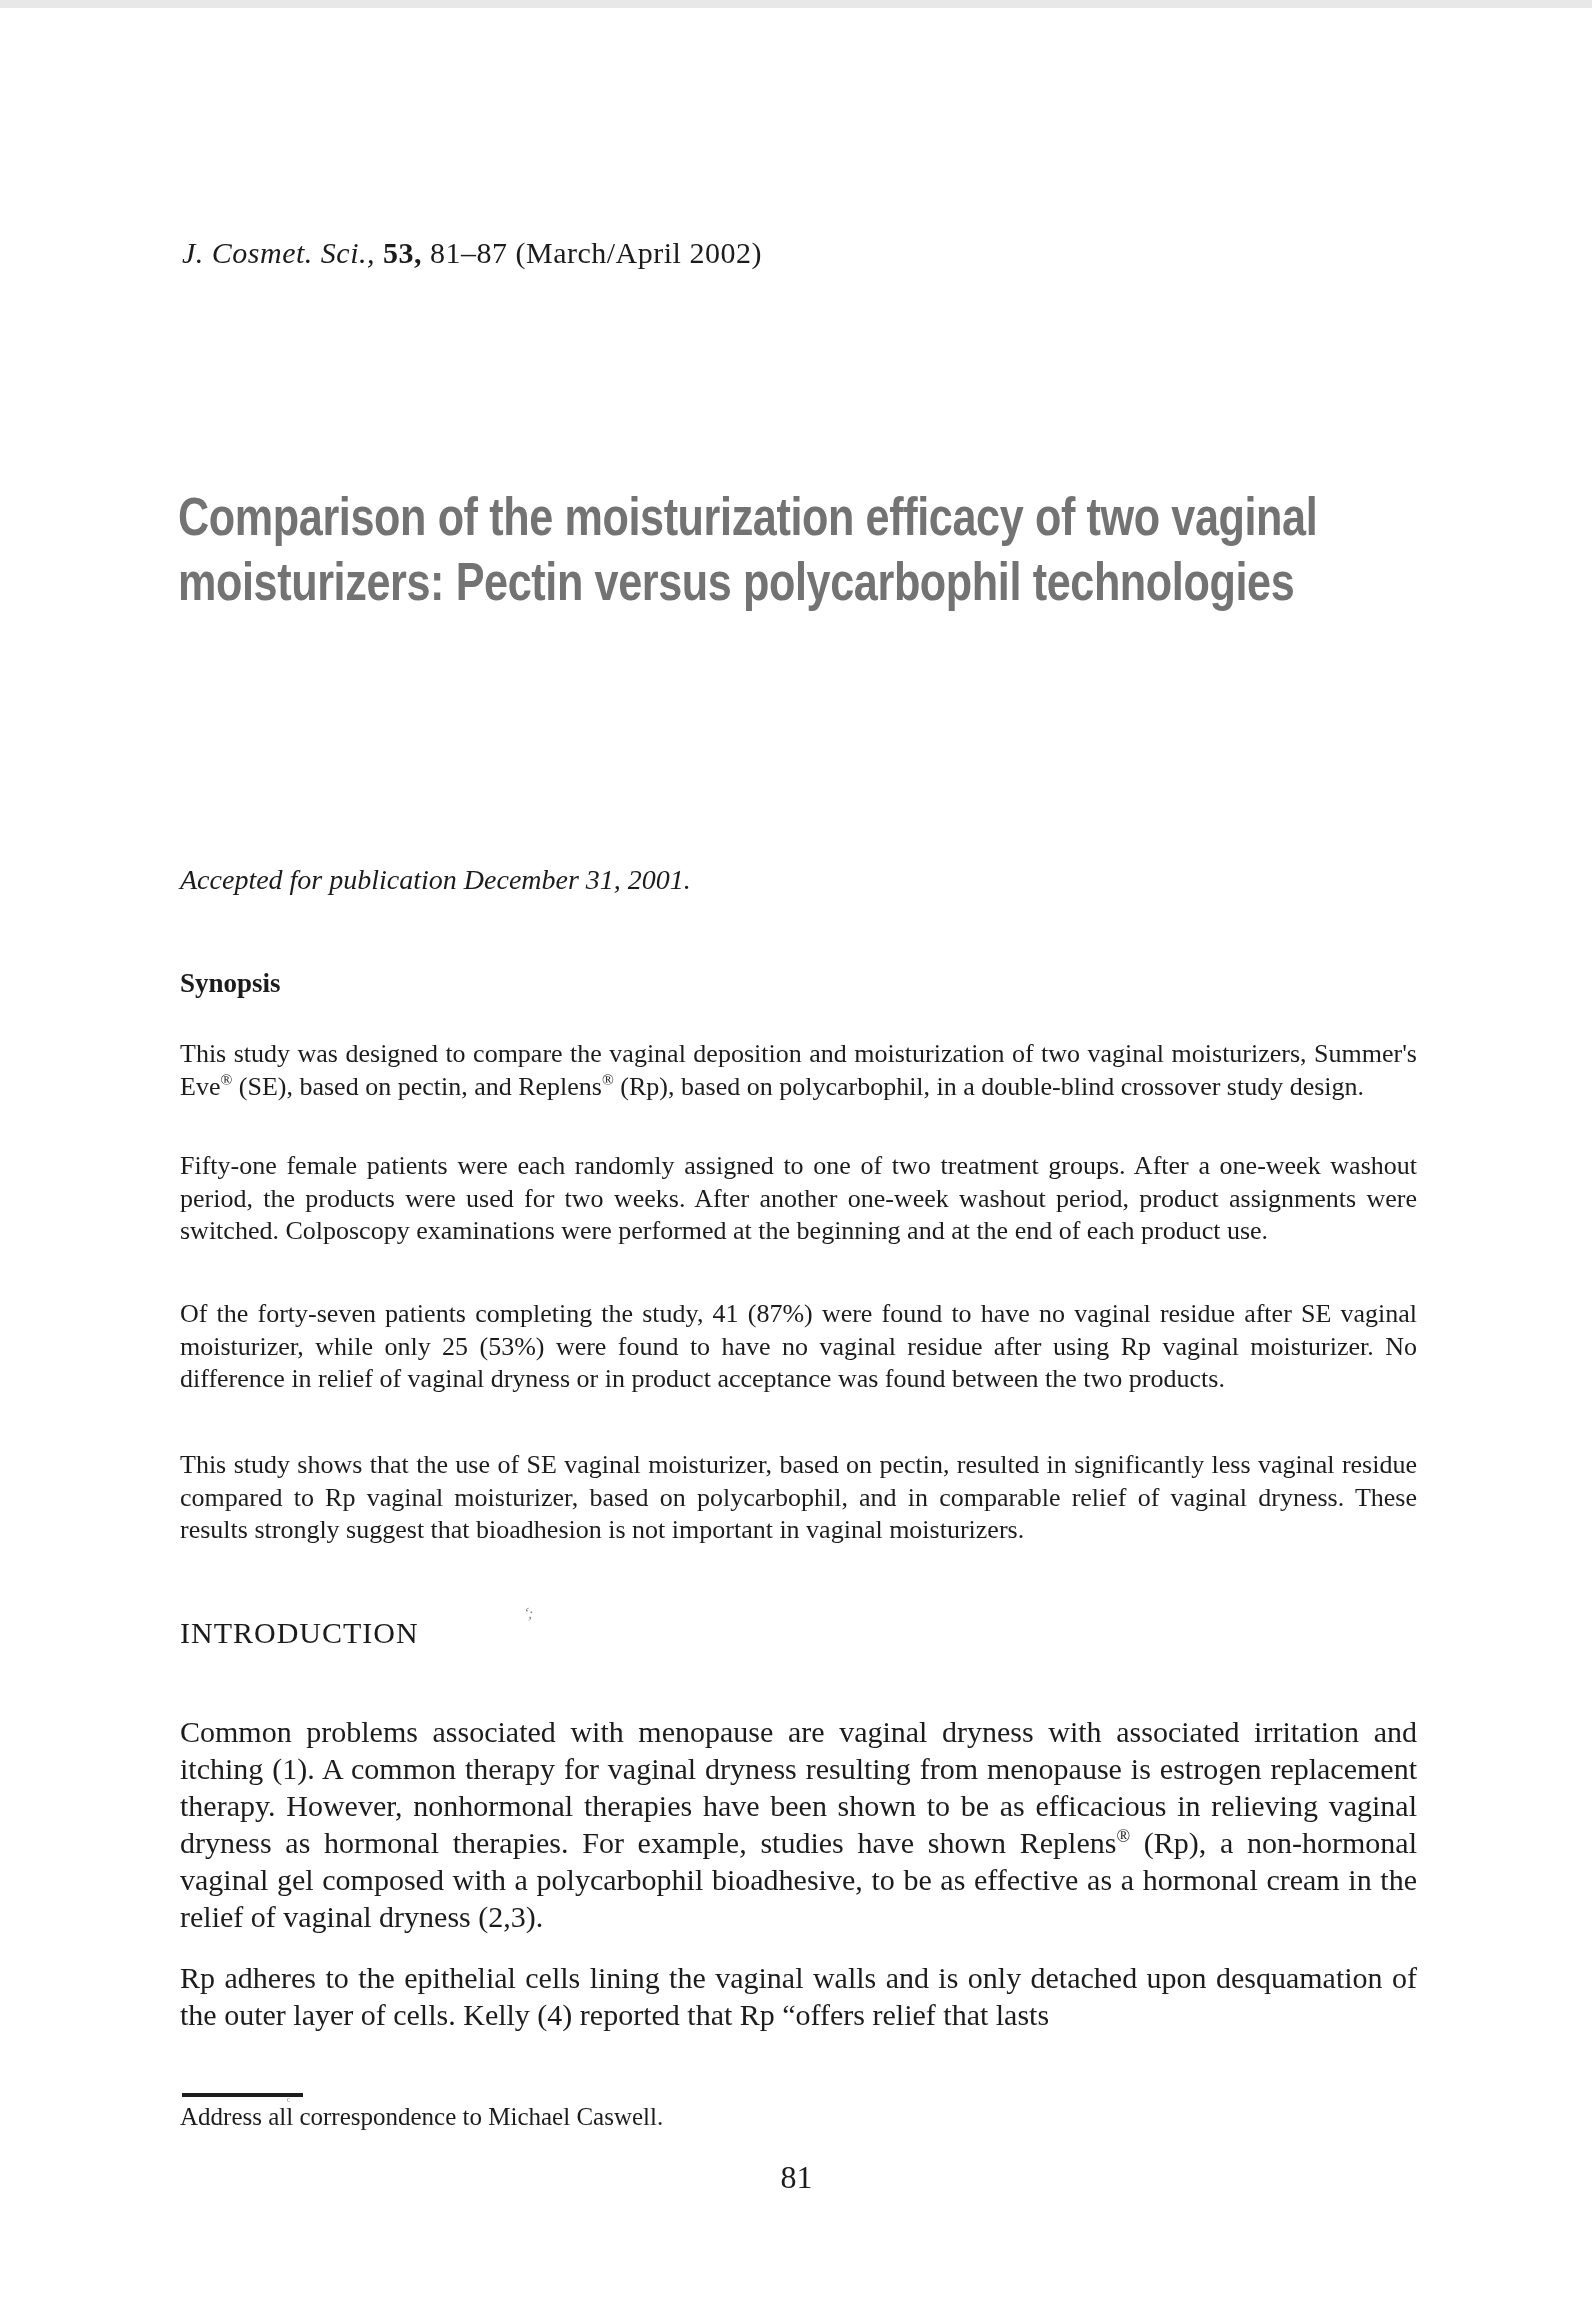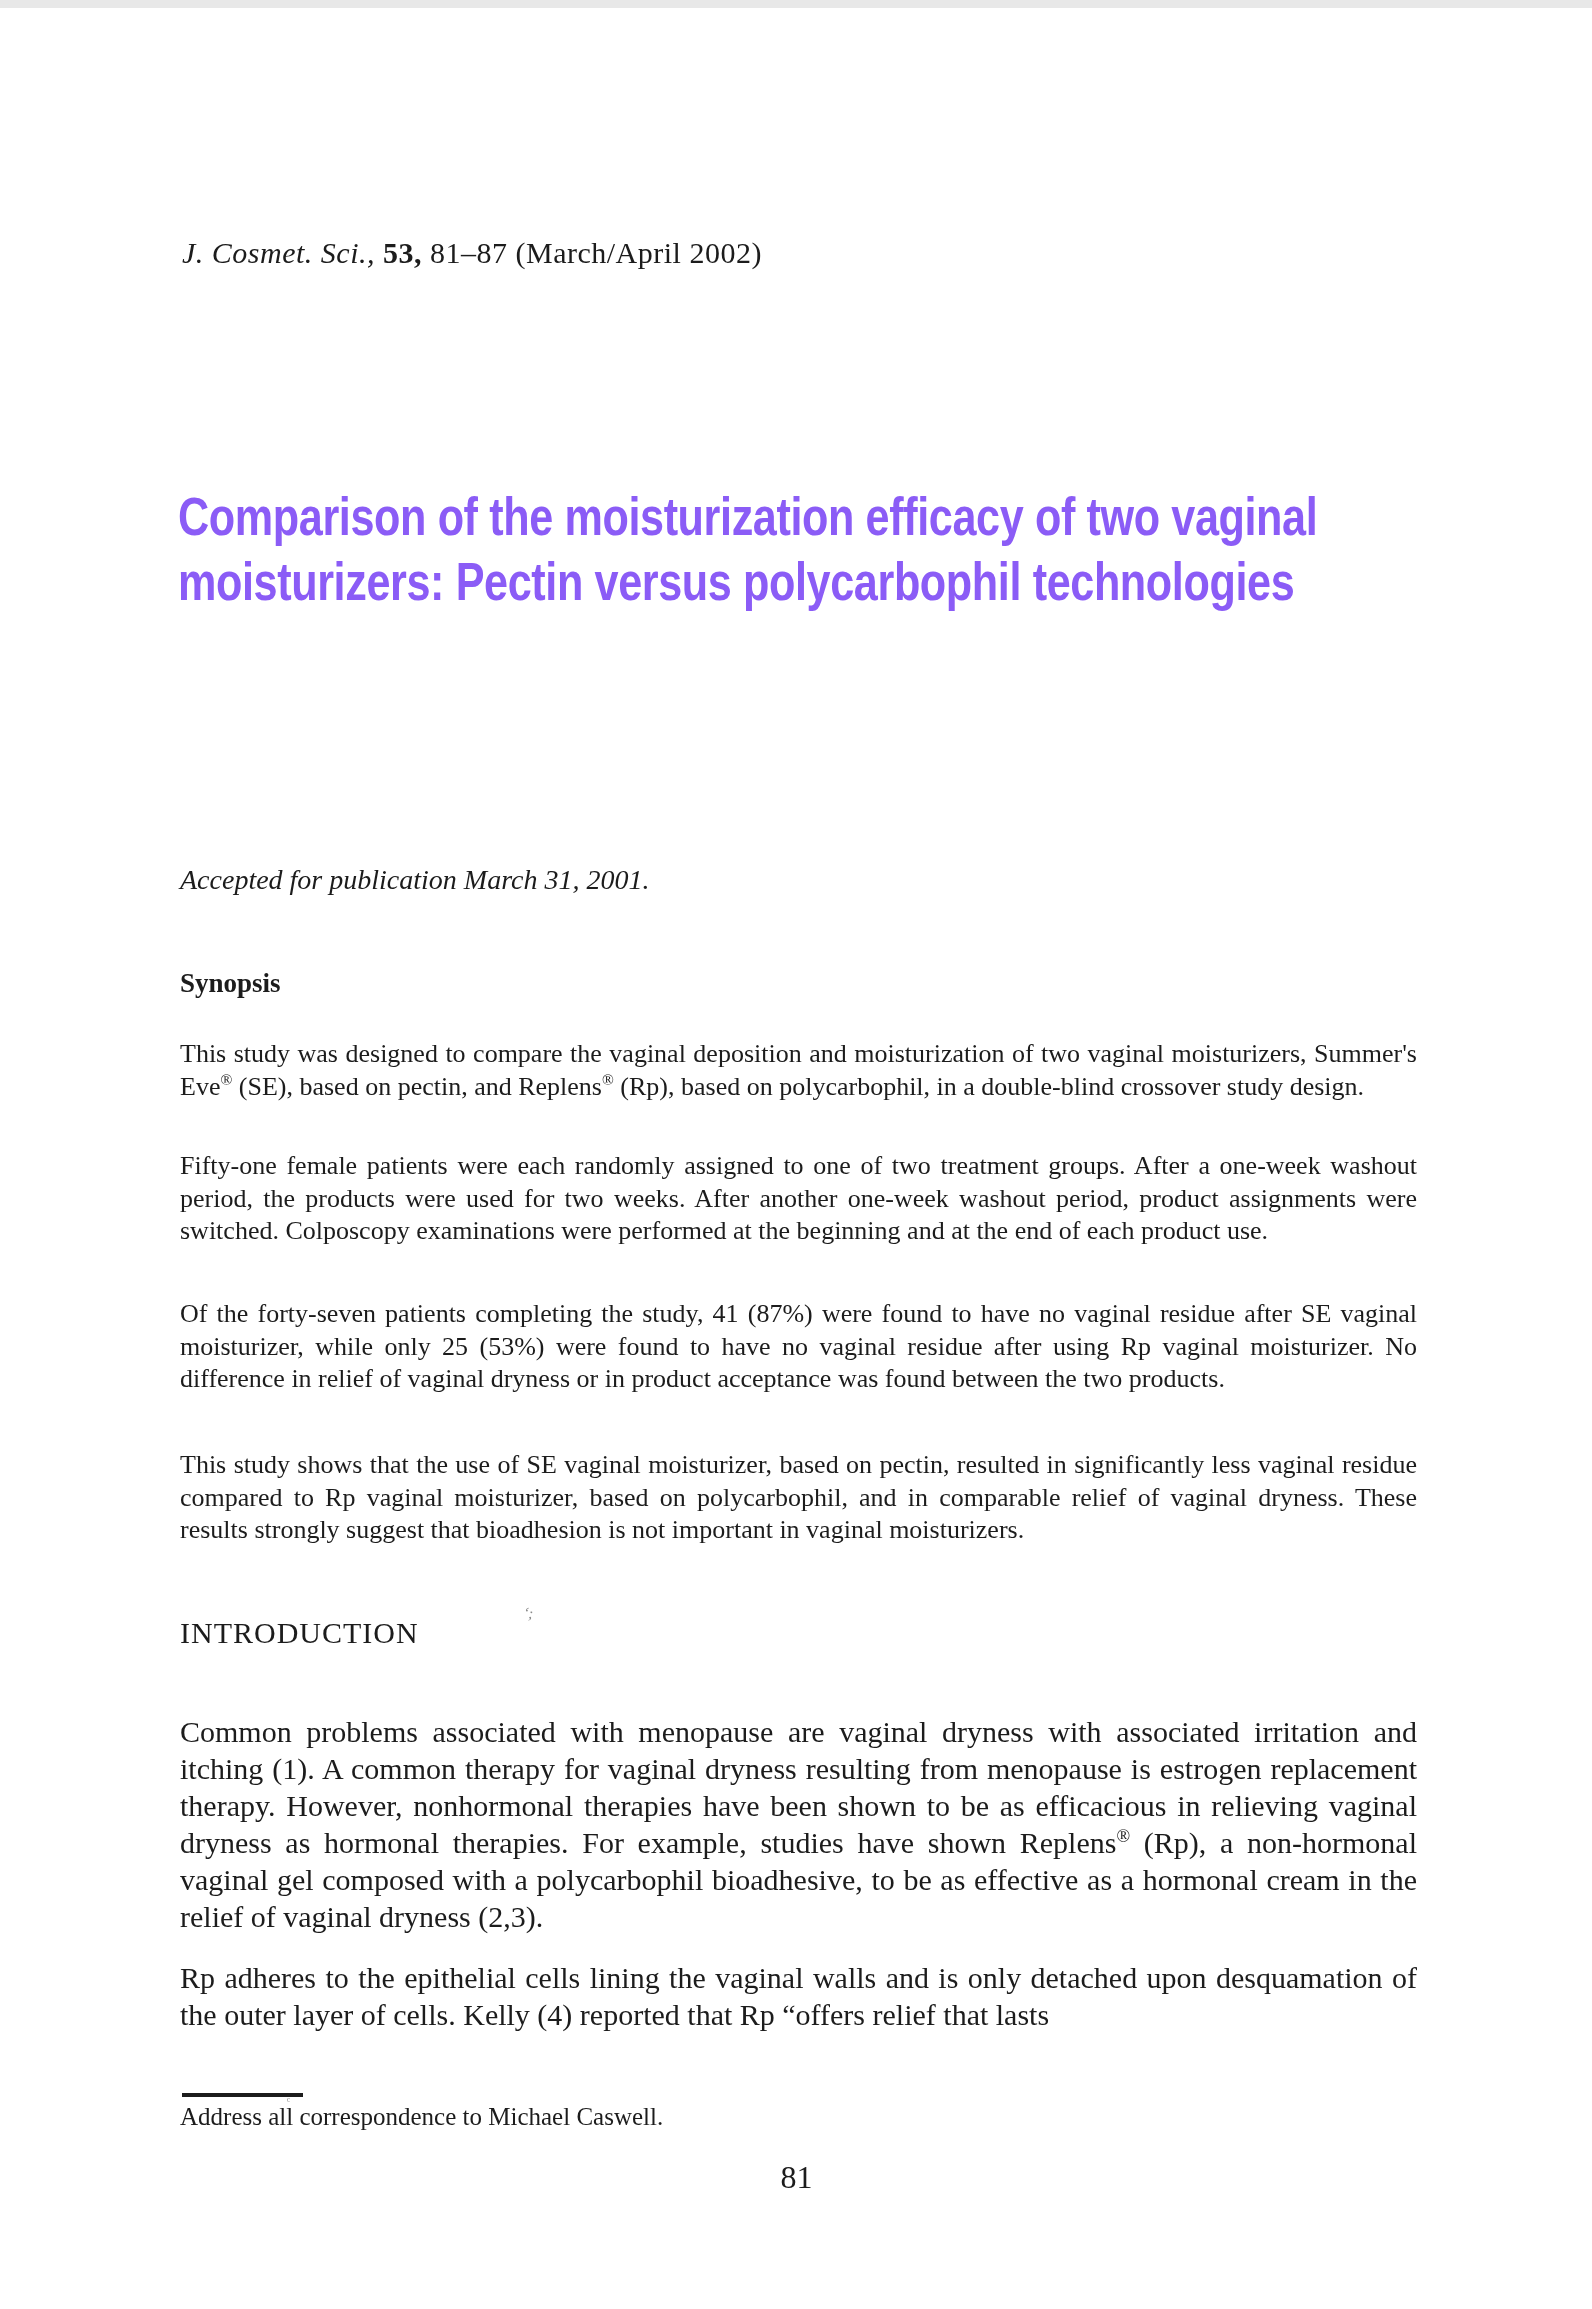--- a/index.html
+++ b/index.html
@@ -23,21 +23,21 @@
   }
   .journal-line .jt{font-style:italic;}
   .journal-line .vol{font-weight:bold;}
   
   .title-block{
     top:476px;left:178px;width:1396px;
     font-family:"Liberation Sans", sans-serif;
     font-weight:700;
     font-size:54px;
     line-height:65px;
-    color:#8b5cf6;
+    color:#737373;
     white-space:nowrap;
   }
   .title-block .tline{
     display:inline-block;
     transform:scaleX(0.80);
     transform-origin:0 50%;
     letter-spacing:-0.5px;
   }
   
   .authors-block{
@@ -111,21 +111,21 @@
     <span class="vol">53,</span>
     <span class="pg">81–87 (March/April 2002)</span>
   </div>
 
   <div class="abs title-block">
     <div><span class="tline">Comparison of the moisturization efficacy of two vaginal</span></div>
     <div><span class="tline">moisturizers: Pectin versus polycarbophil technologies</span></div>
   </div>
 
 
-  <div class="abs accepted-line">Accepted for publication March 31, 2001.</div>
+  <div class="abs accepted-line">Accepted for publication December 31, 2001.</div>
 
   <div class="abs section-heading-small">Synopsis</div>
 
   <p class="abs body-sm syn-p1">This study was designed to compare the vaginal deposition and moisturization of two vaginal moisturizers, Summer's Eve<sup class="reg">®</sup> (SE), based on pectin, and Replens<sup class="reg">®</sup> (Rp), based on polycarbophil, in a double-blind crossover study design.</p>
   <p class="abs body-sm syn-p2">Fifty-one female patients were each randomly assigned to one of two treatment groups. After a one-week washout period, the products were used for two weeks. After another one-week washout period, product assignments were switched. Colposcopy examinations were performed at the beginning and at the end of each product use.</p>
   <p class="abs body-sm syn-p3">Of the forty-seven patients completing the study, 41 (87%) were found to have no vaginal residue after SE vaginal moisturizer, while only 25 (53%) were found to have no vaginal residue after using Rp vaginal moisturizer. No difference in relief of vaginal dryness or in product acceptance was found between the two products.</p>
   <p class="abs body-sm syn-p4">This study shows that the use of SE vaginal moisturizer, based on pectin, resulted in significantly less vaginal residue compared to Rp vaginal moisturizer, based on polycarbophil, and in comparable relief of vaginal dryness. These results strongly suggest that bioadhesion is not important in vaginal moisturizers.</p>
 
   <div class="abs artifact artifact-1">ʻ;</div>
 

